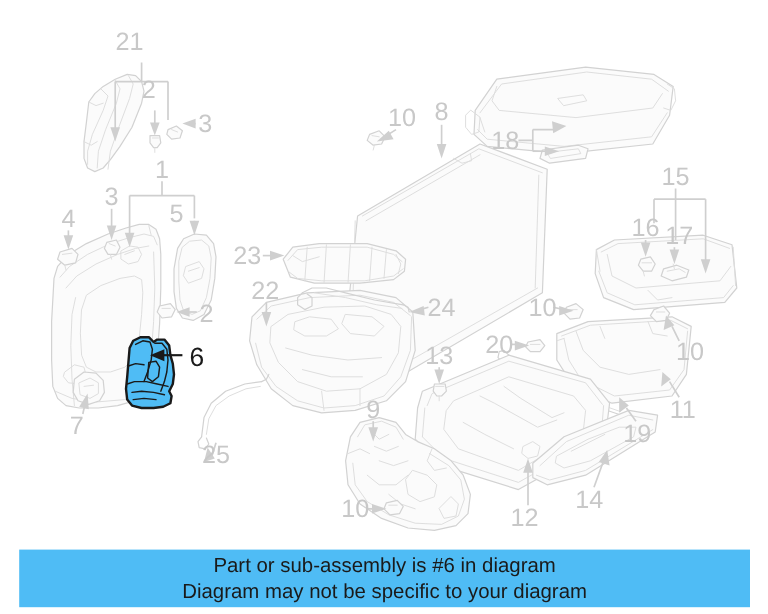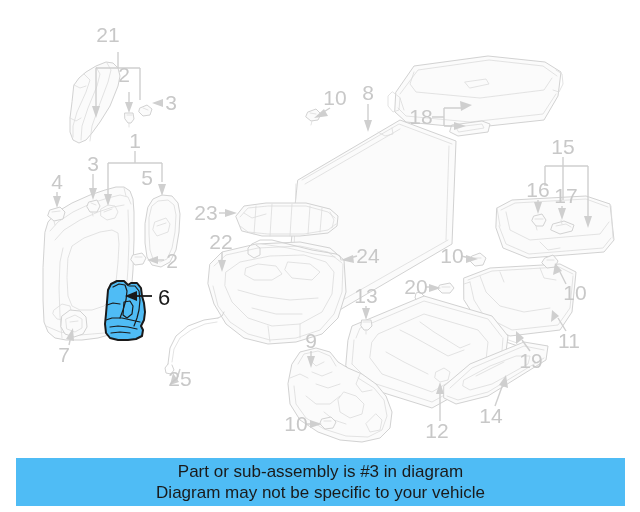--- a/index.html
+++ b/index.html
@@ -524,17 +524,17 @@
     <text class="num" x="531" y="368" text-anchor="middle">19</text>
     <text class="num" x="366" y="303" text-anchor="middle">13</text>
     <text class="num" x="311" y="348" text-anchor="middle">9</text>
     <text class="num" x="437" y="438" text-anchor="middle">12</text>
     <text class="num" x="491" y="423" text-anchor="middle">14</text>
     <text class="num" x="296" y="431" text-anchor="middle">10</text>
 
   </svg>
 
   <div class="banner">
-    <div class="banner-line">Part or sub-assembly is #3 in diagram</div>
-    <div class="banner-line">Diagram may not be specific to your vehicle</div>
+    <div class="banner-line">Part or sub-assembly is #6 in diagram</div>
+    <div class="banner-line">Diagram may not be specific to your diagram</div>
   </div>
 
 </div>
 
 </body></html>

